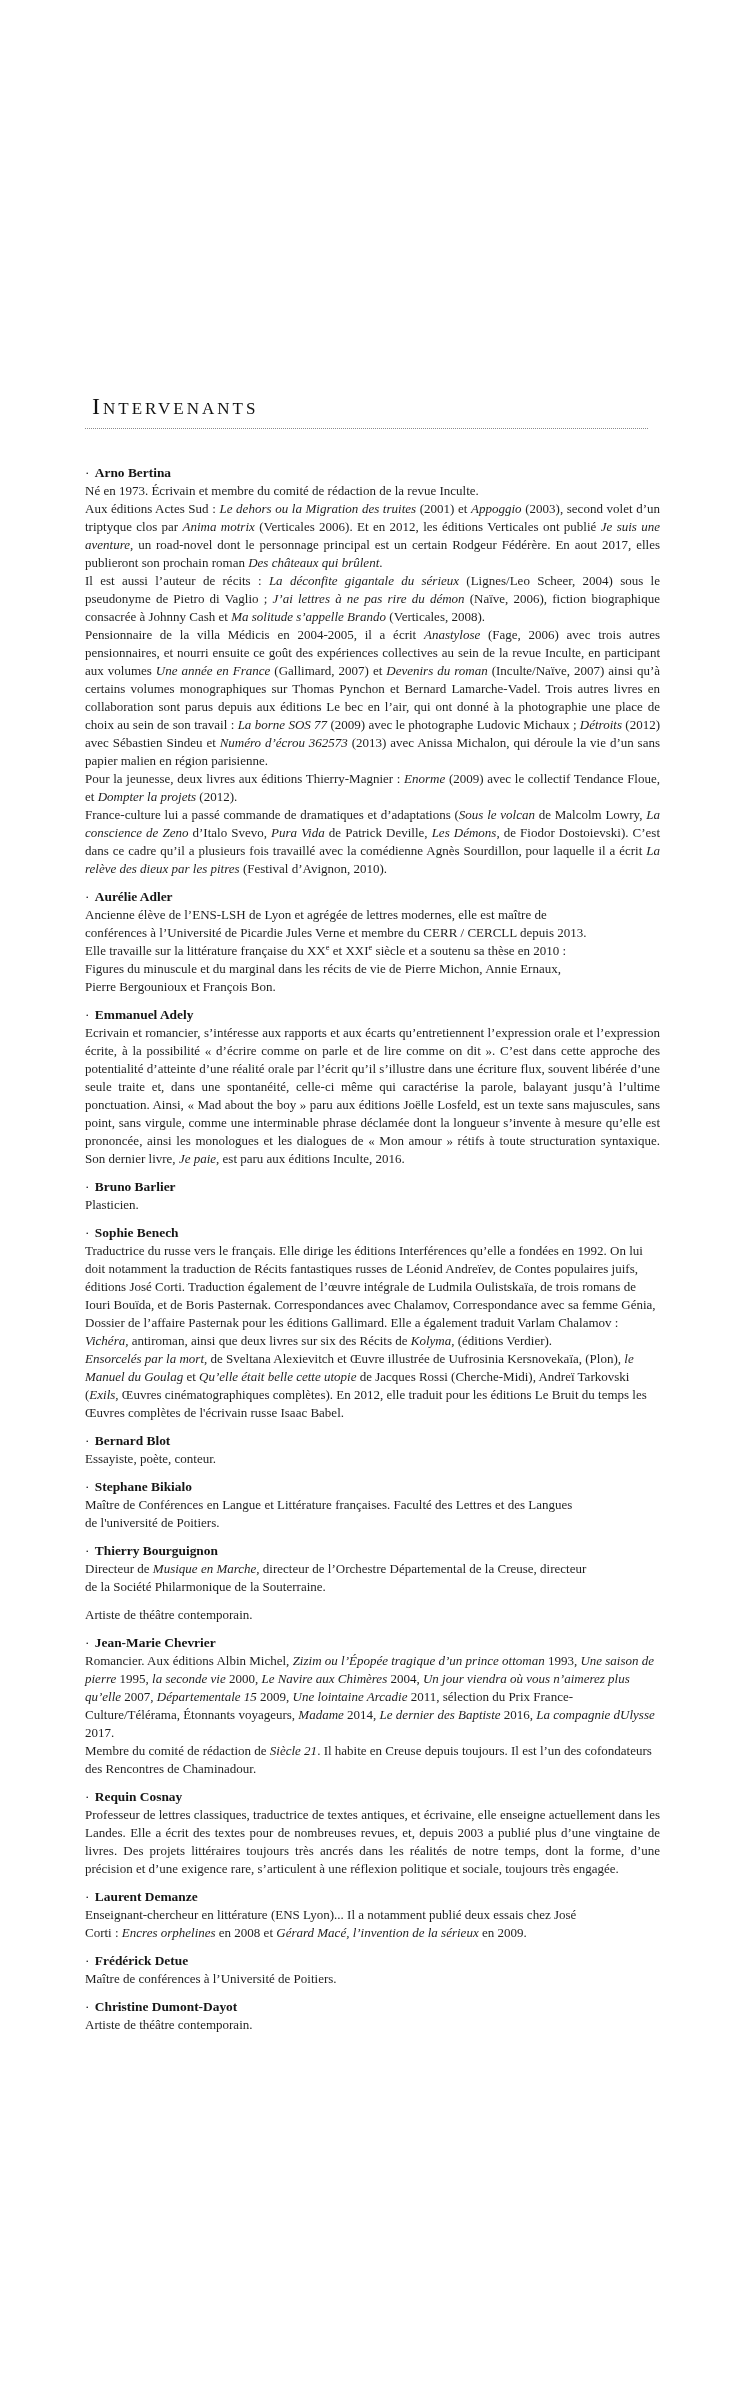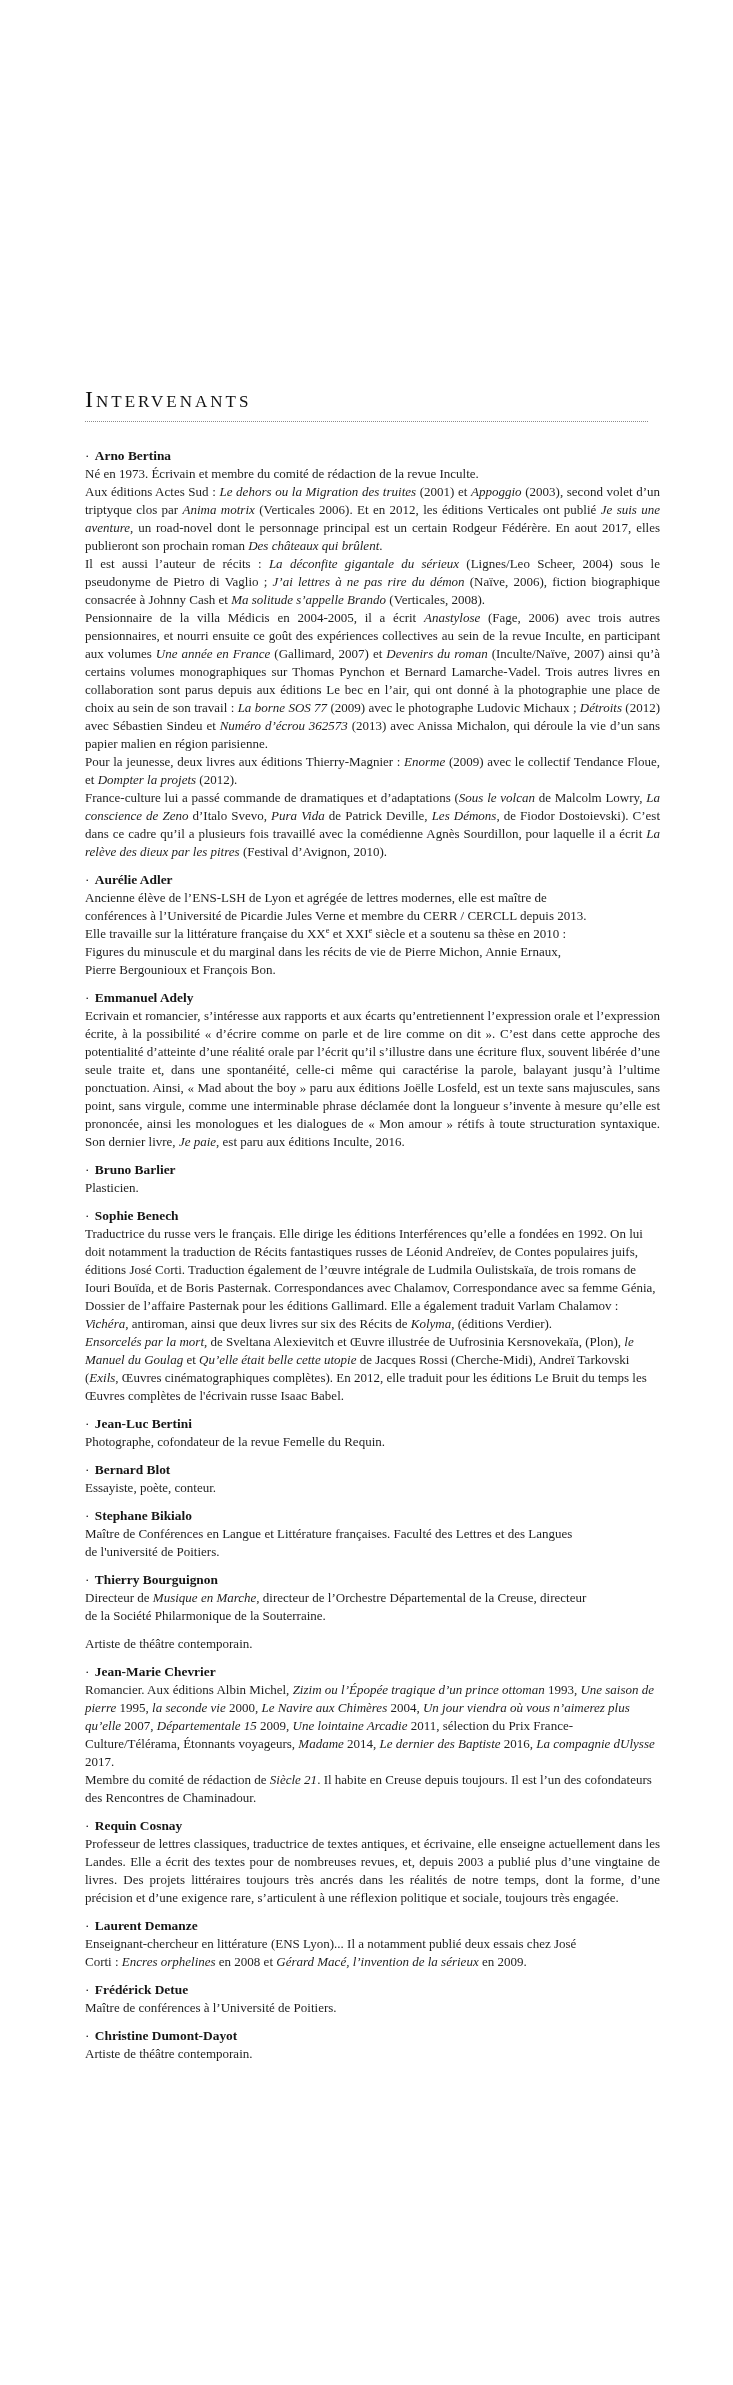--- a/index.html
+++ b/index.html
@@ -14,36 +14,36 @@
     color: #1e1e1e;
   }
   .page {
     box-sizing: border-box;
     width: 733px;
     height: 2385px;
     padding: 386px 73px 0 85px;
     overflow: hidden;
   }
   .title {
-    margin: 0;
+    margin: 7px;
     font-weight: 400;
     font-size: 24px;
     line-height: 26px;
     letter-spacing: 3px;
     font-variant: small-caps;
     color: #121212;
   }
   .rule {
     border: 0;
     border-top: 1px dotted #8b8b8b;
     width: 563px;
     margin: 9px 0 0 0;
   }
   .entries {
-    margin-top: 25px;
+    margin-top: 35px;
     width: 575px;
   }
   .entry { margin-top: 10px; }
   .entry:first-child { margin-top: 0; }
   .ehead {
     font-size: 13.4px;
     line-height: 18px;
     font-weight: 700;
     color: #161616;
   }
@@ -97,24 +97,20 @@
       <div class="entry">
         <div class="ehead"><span class="bullet">· </span><span class="pname">Bruno Barlier</span></div>
         <p class="para">Plasticien.</p>
       </div>
       <div class="entry">
         <div class="ehead"><span class="bullet">· </span><span class="pname">Sophie Benech</span></div>
         <p class="para">Traductrice du russe vers le français. Elle dirige les éditions Interférences qu’elle a fondées en 1992. On lui doit notamment la traduction de Récits fantastiques russes  de Léonid Andreïev, de Contes populaires juifs, éditions José Corti. Traduction également de l’œuvre intégrale de Ludmila Oulistskaïa, de trois romans de Iouri Bouïda, et de Boris Pasternak. Correspondances avec Chalamov, Correspondance avec sa femme Génia, Dossier de l’affaire Pasternak pour les éditions Gallimard. Elle a également traduit Varlam Chalamov&nbsp;: <em>Vichéra</em>, antiroman, ainsi que deux livres sur six des Récits de <em>Kolyma</em>, (éditions Verdier).</p>
         <p class="para"><em>Ensorcelés par la mort</em>, de Sveltana Alexievitch et Œuvre illustrée de Uufrosinia Kersnovekaïa, (Plon), <em>le Manuel du Goulag</em> et <em>Qu’elle était belle cette utopie</em> de Jacques Rossi (Cherche-Midi), Andreï Tarkovski (<em>Exils</em>, Œuvres cinématographiques complètes). En 2012, elle traduit pour les éditions Le Bruit du temps les Œuvres complètes de l'écrivain russe Isaac Babel.</p>
       </div>
       <div class="entry">
-        <div class="ehead"><span class="bullet">· </span><span class="pname">Jean-Luc Bertini</span></div>
-        <p class="para">Photographe, cofondateur de la revue Femelle du Requin.</p>
-      </div>
-      <div class="entry">
         <div class="ehead"><span class="bullet">· </span><span class="pname">Bernard Blot</span></div>
         <p class="para">Essayiste, poète, conteur.</p>
       </div>
       <div class="entry">
         <div class="ehead"><span class="bullet">· </span><span class="pname">Stephane Bikialo</span></div>
         <p class="para">Maître de Conférences en Langue et Littérature françaises. Faculté des Lettres et des Langues<br>de l'université de Poitiers.</p>
       </div>
       <div class="entry">
         <div class="ehead"><span class="bullet">· </span><span class="pname">Thierry Bourguignon</span></div>
         <p class="para">Directeur de <em>Musique en Marche</em>, directeur de l’Orchestre Départemental de la Creuse, directeur<br>de la Société Philarmonique de la Souterraine.</p>

